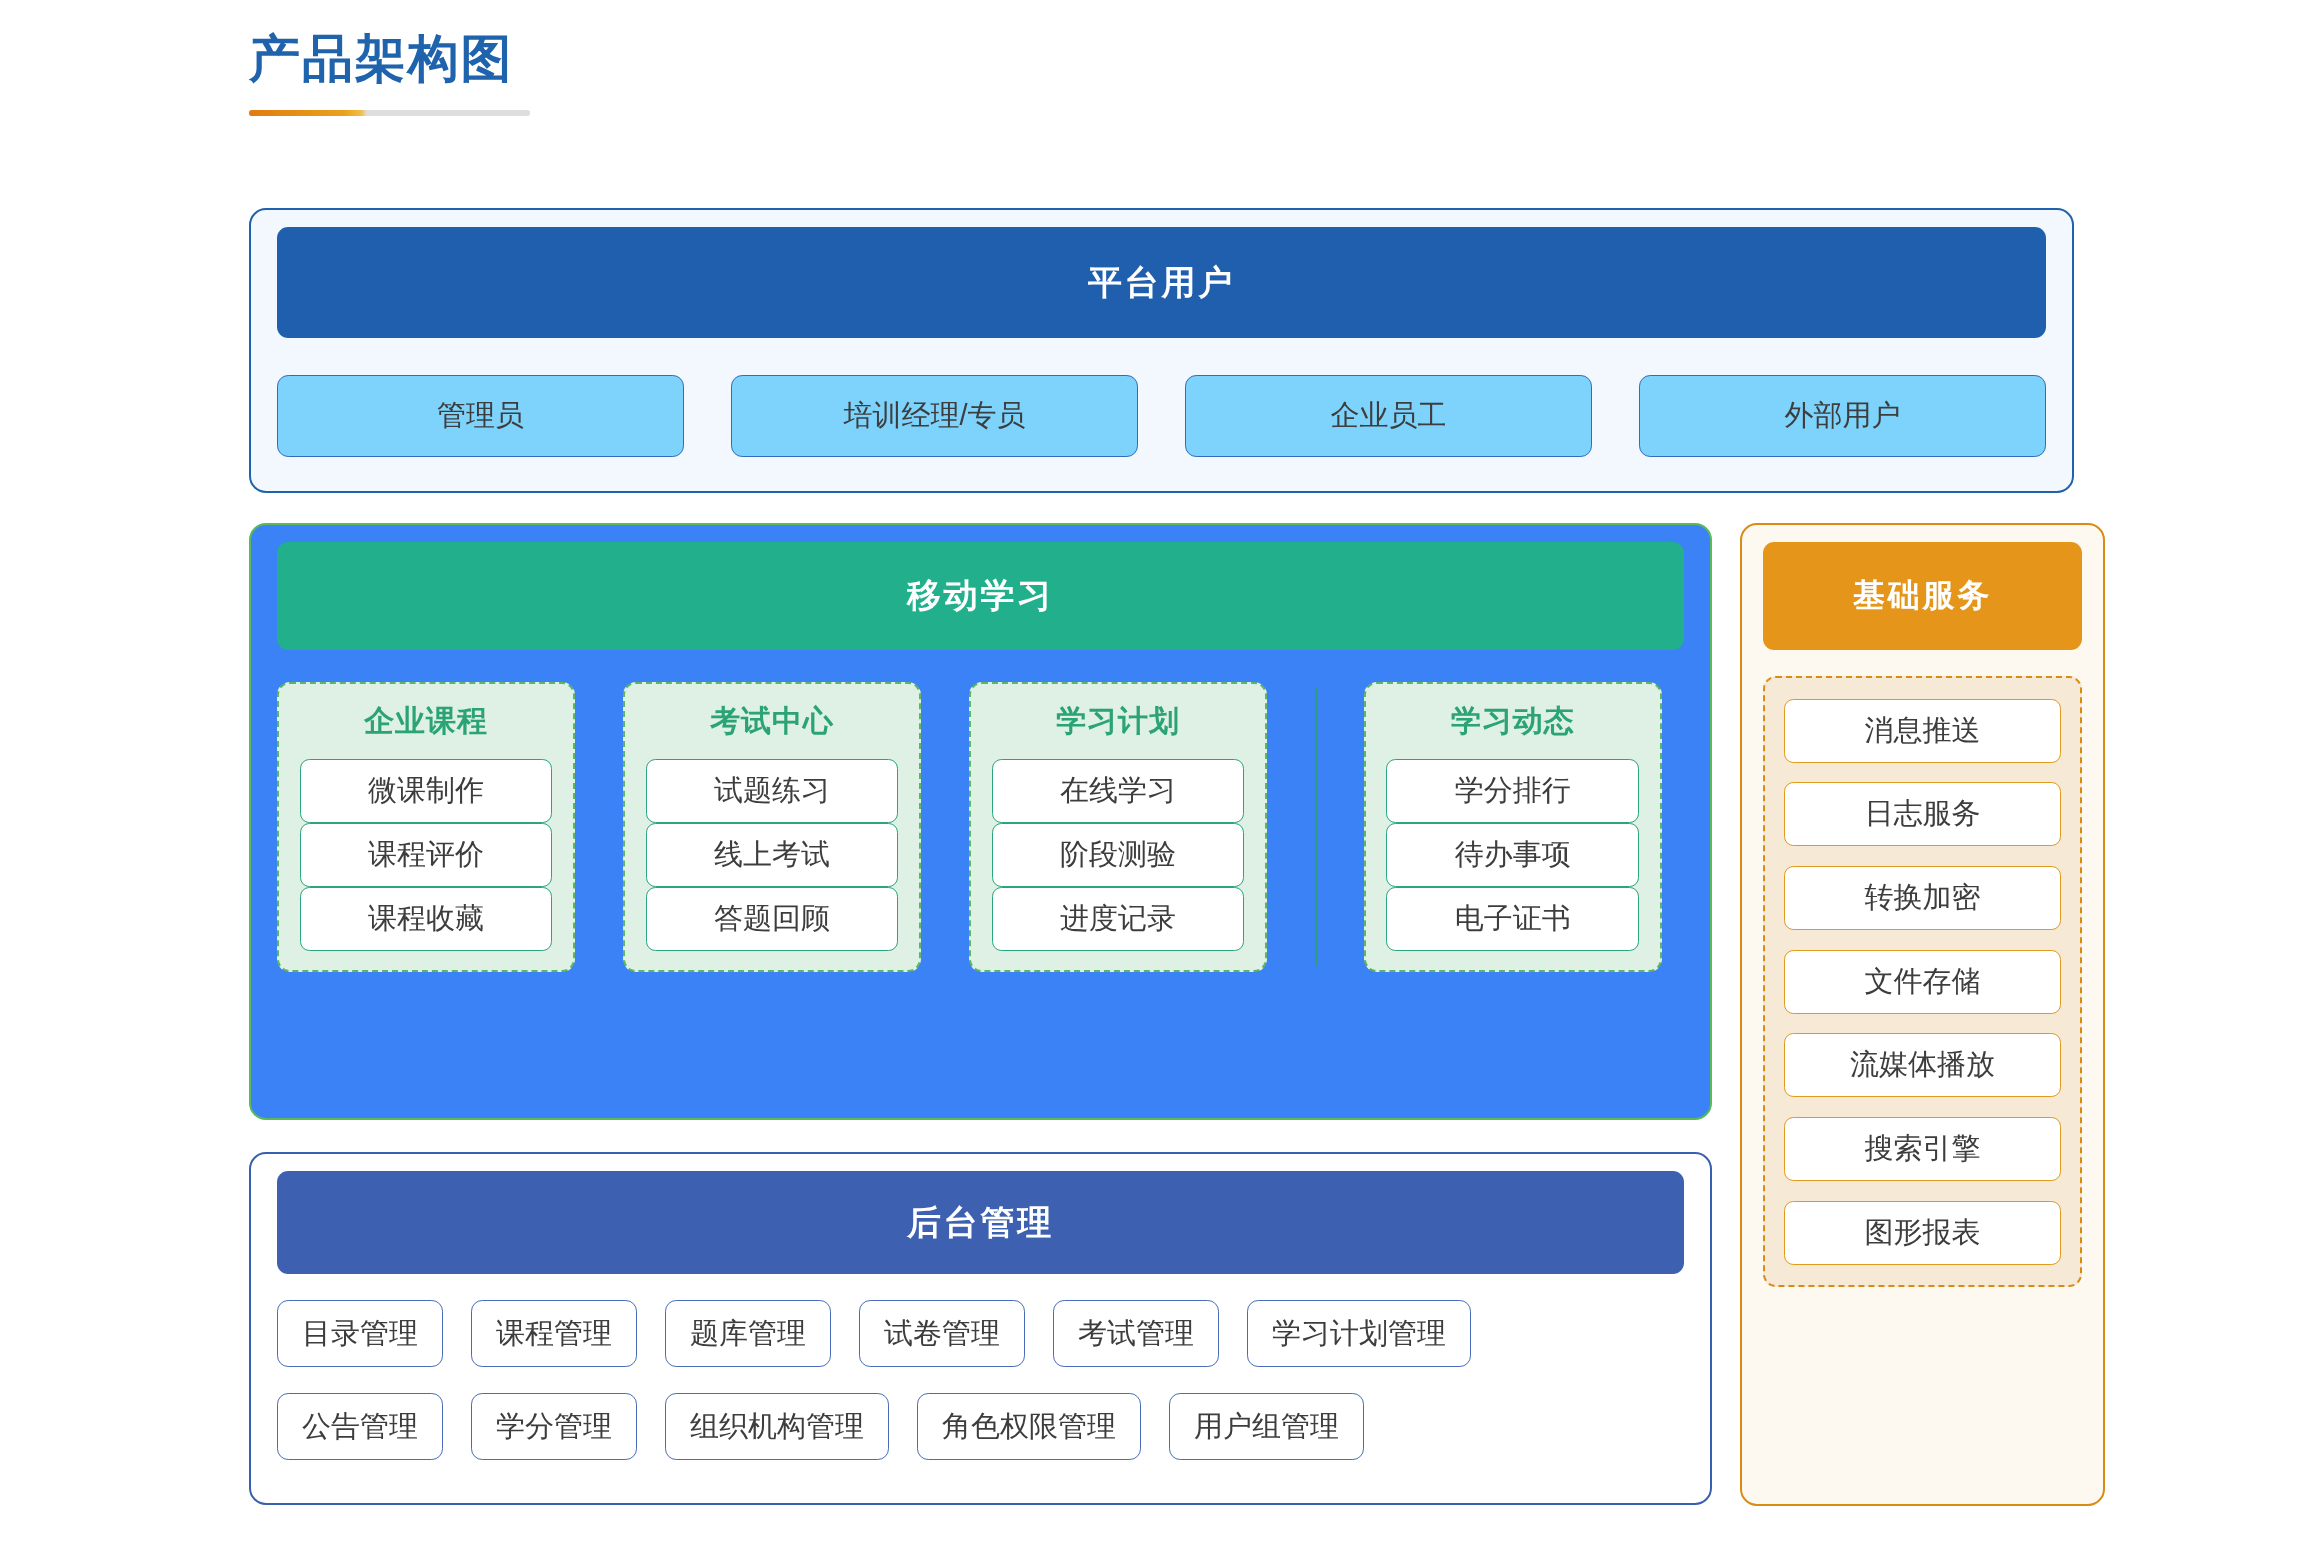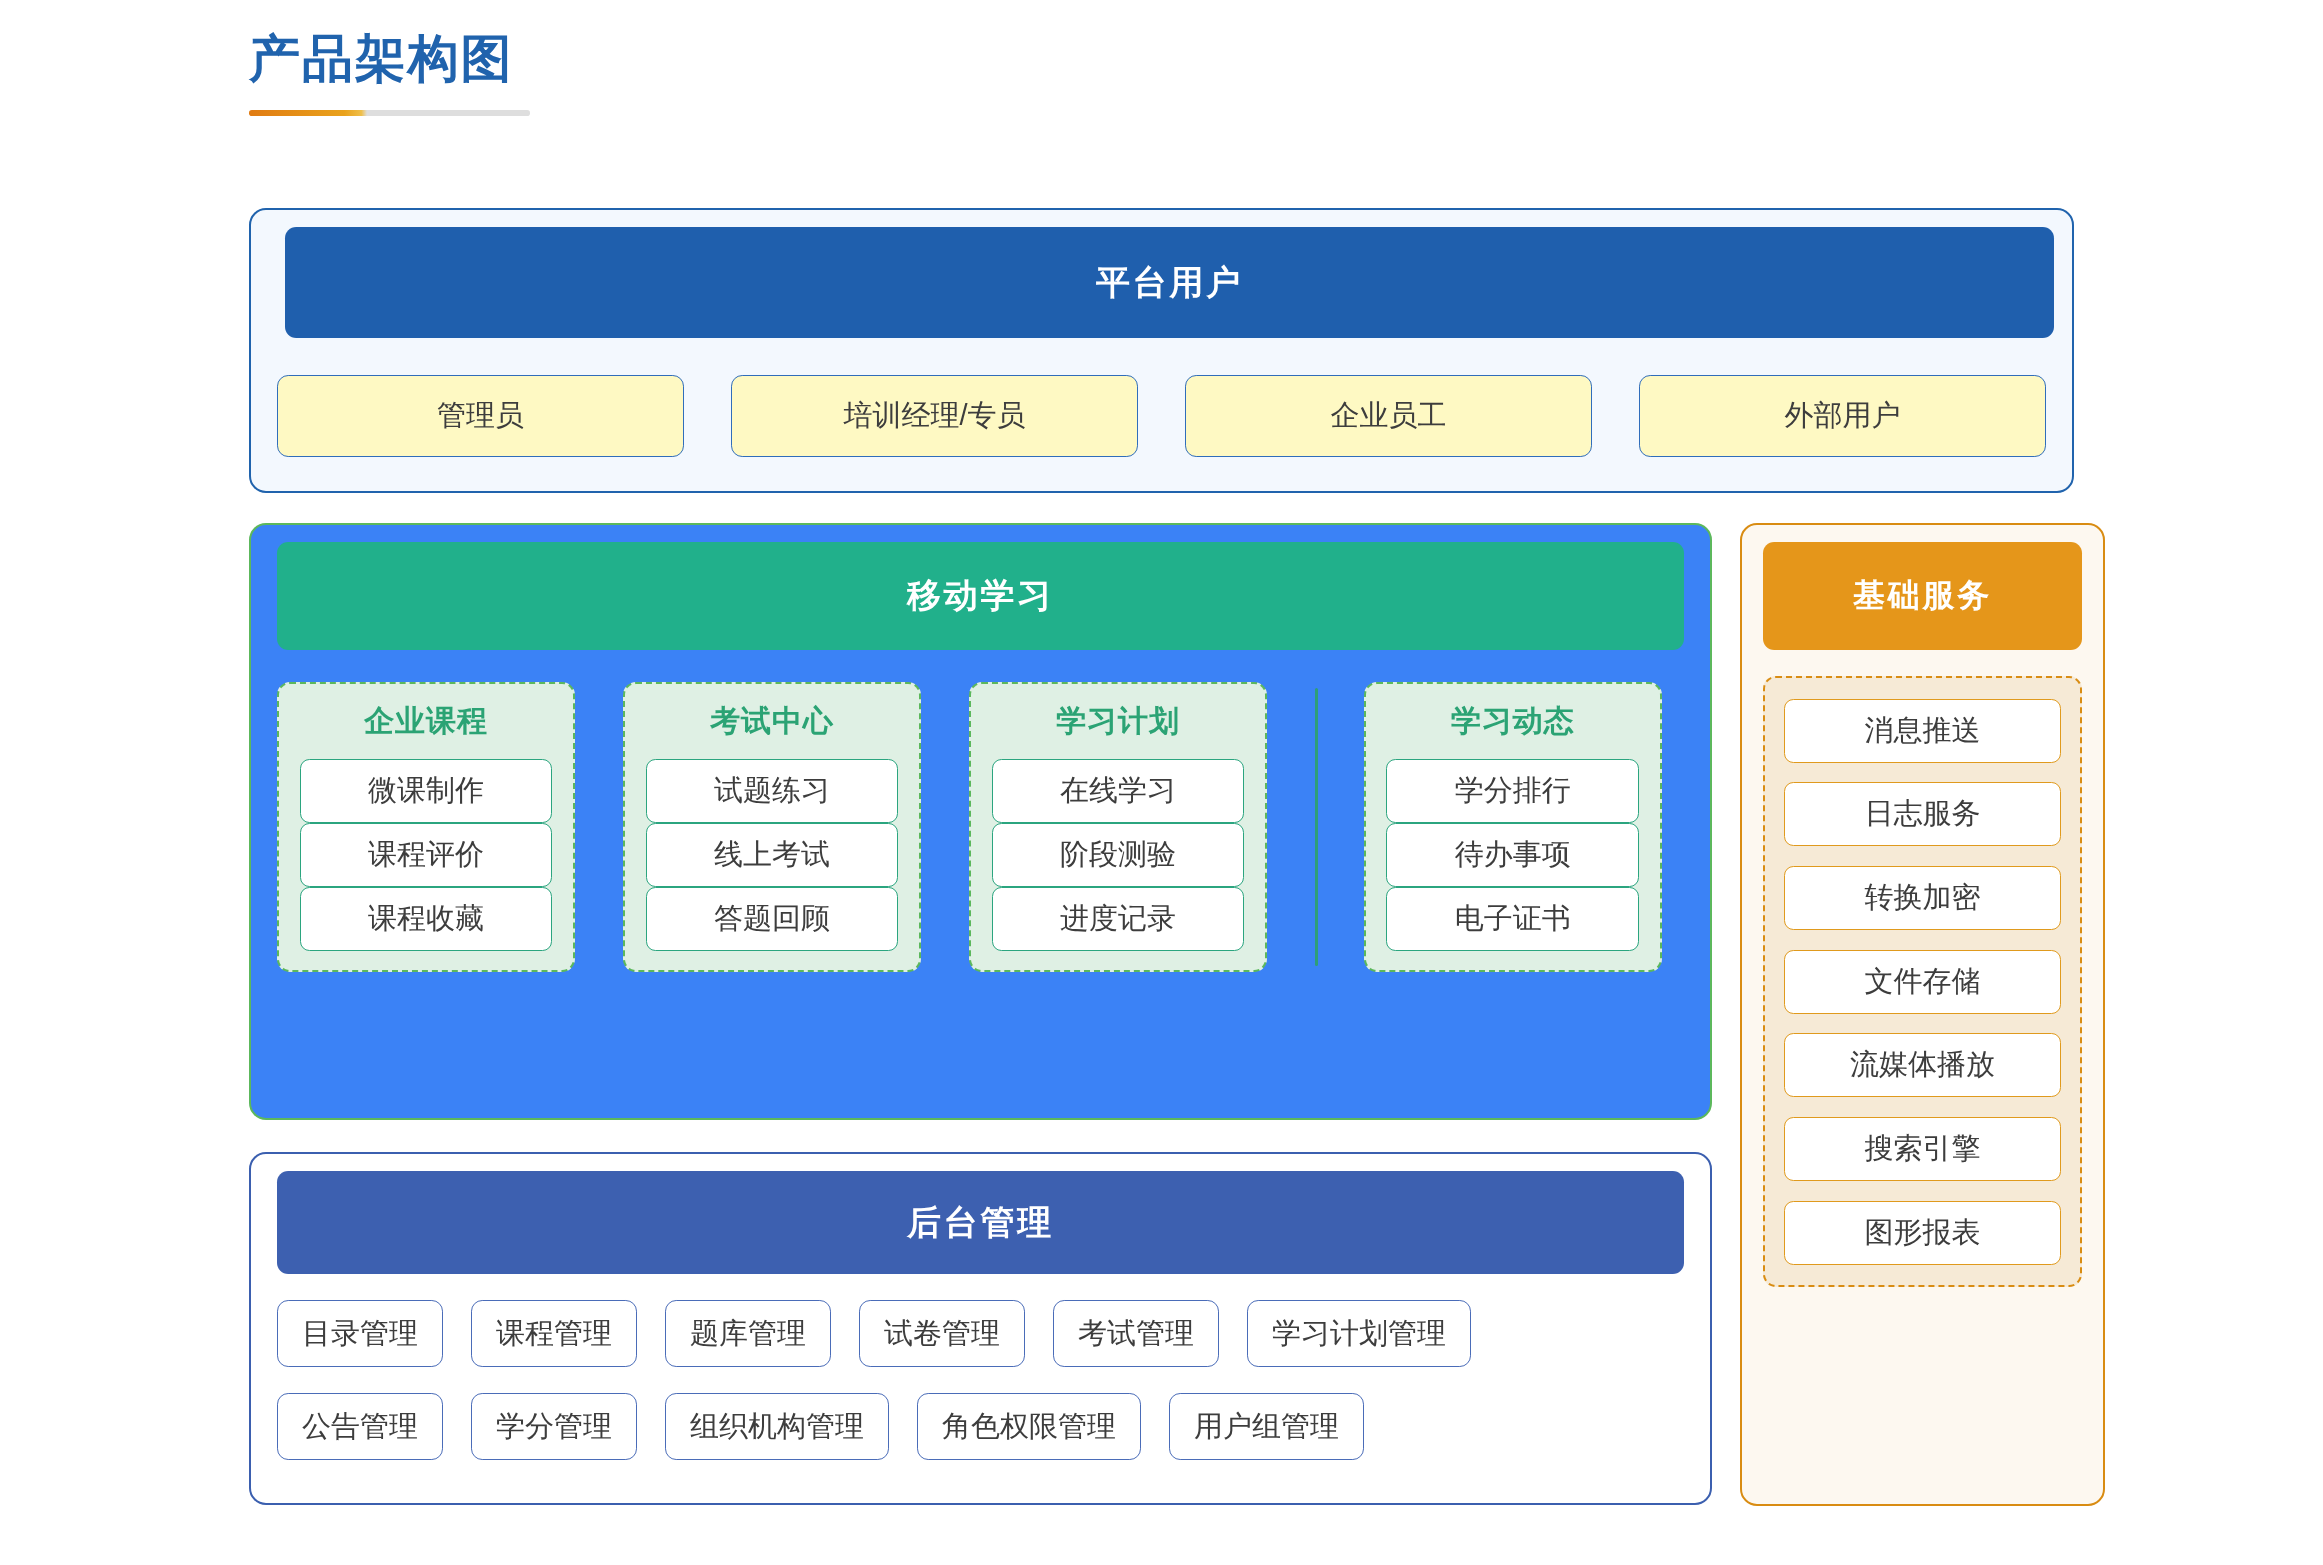--- a/index.html
+++ b/index.html
@@ -71,32 +71,31 @@
     width: 1825px;
     height: 285px;
     background: #f3f8fe;
     border: 2.8px solid #2063ad;
     padding: 17px 26px 20.6px 26px;
   }
   #users-panel .panel-header {
     background: #1f5fad;
     height: 111px;
     width: 100%;
-    margin-left: 8px;
   }
   .users-row {
     display: flex;
     gap: 47px;
     margin-top: 37px;
   }
   .user-box {
     flex: 1 1 0;
     height: 82px;
     box-sizing: border-box;
-    background: #fef9c3;
+    background: #7dd3fc;
     border: 1.9px solid #2f6dbb;
     border-radius: 11.2px;
     display: flex;
     align-items: center;
     justify-content: center;
     font-size: 29px;
     color: #3d3d3d;
     white-space: nowrap;
   }
 

